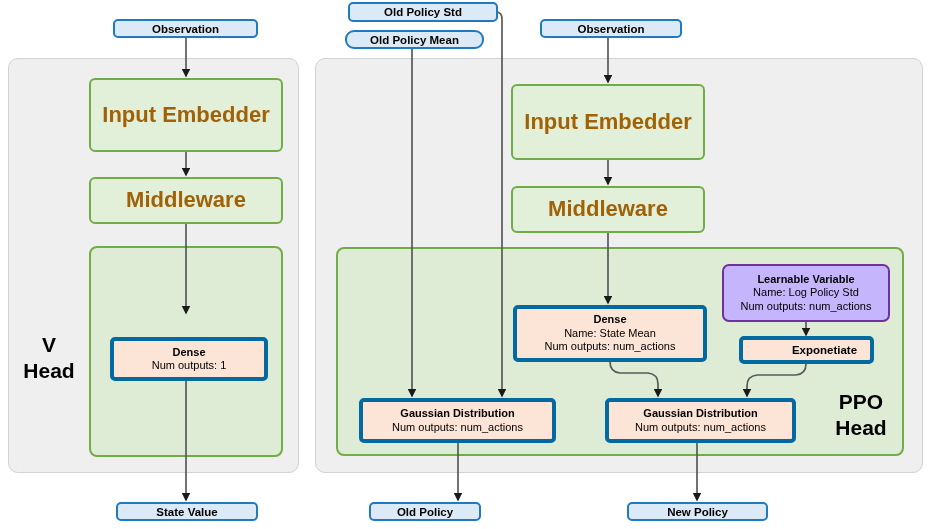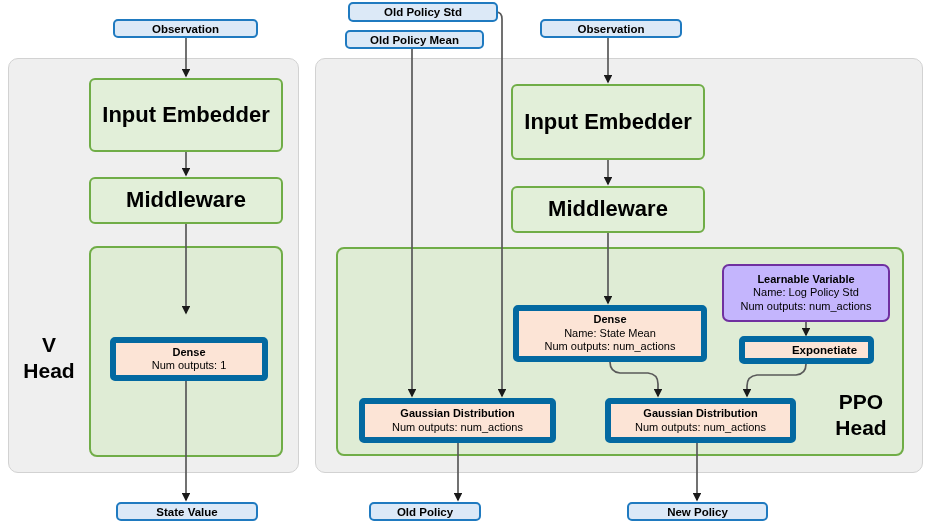--- a/index.html
+++ b/index.html
@@ -40,26 +40,26 @@
     flex-direction: column;
     align-items: center;
     justify-content: center;
     text-align: center;
     line-height: 1.22;
   }
   .node-green {
     background: #e2efd9;
     border: 2px solid #70ad47;
     border-radius: 6px;
-    color: #000000;
+    color: #a16207;
     font-weight: bold;
   }
   .node-orange {
     background: #fce4d6;
-    border: 6px solid #0369a1;
+    border: 4px solid #0369a1;
     border-radius: 5px;
     color: #000000;
   }
   .node-purple {
     background: #c4b5fd;
     border: 2px solid #7030a0;
     border-radius: 7px;
     color: #000000;
   }
   .node-blue {
@@ -145,21 +145,21 @@
   </svg>
 
   <div class="node-blue" style="left:113px; top:19px; width:145px; height:19px;">
     <span>Observation</span>
   </div>
 
   <div class="node-blue" style="left:348px; top:2px; width:150px; height:20px;">
     <span>Old Policy Std</span>
   </div>
 
-  <div class="node-blue" style="left:345px; top:30px; width:139px; height:19px;">
+  <div class="node-blue" style="left:345px; top:30px; width:139px; height:19px;border-radius:9px;">
     <span>Old Policy Mean</span>
   </div>
 
   <div class="node-blue" style="left:540px; top:19px; width:142px; height:19px;">
     <span>Observation</span>
   </div>
 
   <div class="node-blue" style="left:116px; top:502px; width:142px; height:19px;">
     <span>State Value</span>
   </div>

